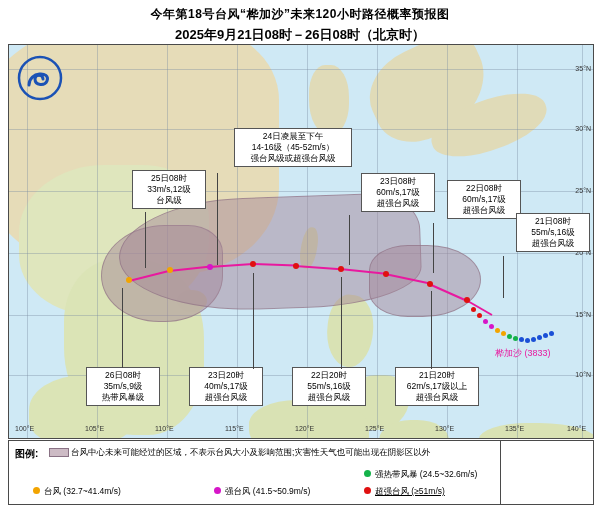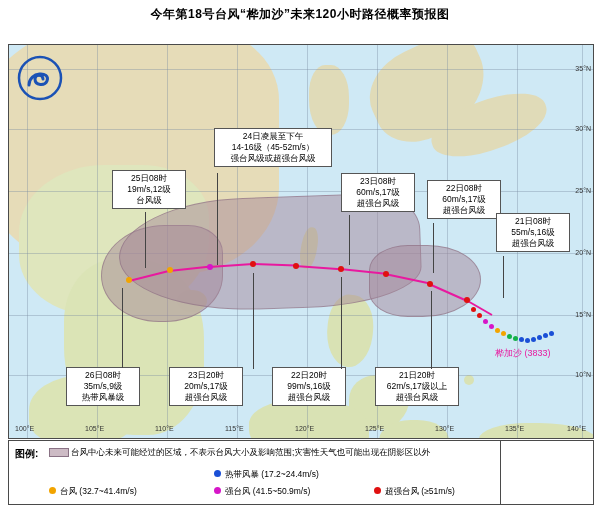--- a/index.html
+++ b/index.html
@@ -141,20 +141,21 @@
     position:absolute;
     background:#ffffff;
     border:1px solid #555;
     font-size:8.5px;
     line-height:11px;
     color:#000;
     padding:2px 3px;
     text-align:center;
     white-space:pre-line;
     box-shadow:0 0 0 0 #000;
+    margin-left:20px;
   }
   .leader{position:absolute;background:#444;width:1px;}
 
   
   .storm-name{
     position:absolute;font-size:9px;color:#e8199f;white-space:nowrap;
   }
 
   
   .org-stamp{
@@ -193,20 +194,21 @@
   .sn-dash{
     position:absolute;left:40px;top:7px;width:18px;height:7px;
     background:rgba(164,132,150,0.55);border:1px solid rgba(120,95,115,0.8);
   }
 </style>
 </head>
 <body>
 
 <div class="title-block">
   <div class="title-line1">今年第18号台风“桦加沙”未来120小时路径概率预报图</div>
+  <div class="title-line2">2025年9月21日08时－26日08时（北京时）</div>
 </div>
 
 <div class="map-frame">
 
   <div class="land" id="china"></div>
   <div class="land" id="china2"></div>
   <div class="land" id="indochina"></div>
   <div class="land" id="malay"></div>
   <div class="land" id="korea"></div>
   <div class="land" id="japan1"></div>
@@ -295,21 +297,21 @@
 
   <div class="storm-name" style="left:486px;top:302px">桦加沙 (3833)</div>
 
   <svg class="logo" viewBox="0 0 46 46">
     <circle cx="23" cy="23" r="21" fill="none" stroke="#1b52b5" stroke-width="2.5"></circle>
     <path d="M12 30 C12 16, 34 16, 30 26 C28 31, 18 31, 18 24 C18 19, 26 19, 26 24" fill="none" stroke="#1b52b5" stroke-width="3" stroke-linecap="round"></path>
   </svg>
 
 
   <div class="callout" style="left:103px;top:125px;width:66px;">25日08时
-19m/s,12级
+33m/s,12级
 台风级</div>
   <div class="leader" style="left:136px;top:167px;height:56px;"></div>
 
   <div class="callout" style="left:205px;top:83px;width:110px;">24日凌晨至下午
 14-16级（45-52m/s）
 强台风级或超强台风级</div>
   <div class="leader" style="left:208px;top:128px;height:92px;"></div>
 
   <div class="callout" style="left:332px;top:128px;width:66px;">23日08时
 60m/s,17级
@@ -325,49 +327,49 @@
 55m/s,16级
 超强台风级</div>
   <div class="leader" style="left:494px;top:211px;height:42px;"></div>
 
   <div class="callout" style="left:57px;top:322px;width:66px;">26日08时
 35m/s,9级
 热带风暴级</div>
   <div class="leader" style="left:113px;top:243px;height:80px;"></div>
 
   <div class="callout" style="left:160px;top:322px;width:66px;">23日20时
-20m/s,17级
+40m/s,17级
 超强台风级</div>
   <div class="leader" style="left:244px;top:228px;height:96px;"></div>
 
   <div class="callout" style="left:263px;top:322px;width:66px;">22日20时
-99m/s,16级
+55m/s,16级
 超强台风级</div>
   <div class="leader" style="left:332px;top:232px;height:92px;"></div>
 
   <div class="callout" style="left:366px;top:322px;width:76px;">21日20时
 62m/s,17级以上
 超强台风级</div>
   <div class="leader" style="left:422px;top:246px;height:78px;"></div>
 
 </div>
 
 <div class="legend">
   <div class="legend-title">图例:</div>
   <div class="sn-dash"></div>
   <div class="legend-note" style="left:62px;">台风中心未来可能经过的区域，不表示台风大小及影响范围;灾害性天气也可能出现在阴影区以外</div>
 
-  <div class="legend-row" style="left:205px;top:28px;">
-    <span class="lg-dot" style="background:#1a4fd6"></span><span>热带风暴 (17.2~24.4m/s)</span>
+  <div class="legend-row" style="left:355px;top:28px;">
+    <span class="lg-dot" style="background:#14b24a"></span><span>强热带风暴 (24.5~32.6m/s)</span>
   </div>
 
-  <div class="legend-row" style="left:40px;top:45px;">
+  <div class="legend-row" style="left:24px;top:45px;">
     <span class="lg-dot" style="background:#f2a400"></span><span>台风 (32.7~41.4m/s)</span>
   </div>
   <div class="legend-row" style="left:205px;top:45px;">
     <span class="lg-dot" style="background:#d616c8"></span><span>强台风 (41.5~50.9m/s)</span>
   </div>
-  <div class="legend-row" style="left:365px;top:45px;">
+  <div class="legend-row" style="left:355px;top:45px;text-decoration:underline;">
     <span class="lg-dot" style="background:#e01010"></span><span>超强台风 (≥51m/s)</span>
   </div>
 
   <div class="vdiv"></div>
 </div>
 
 </body></html>

